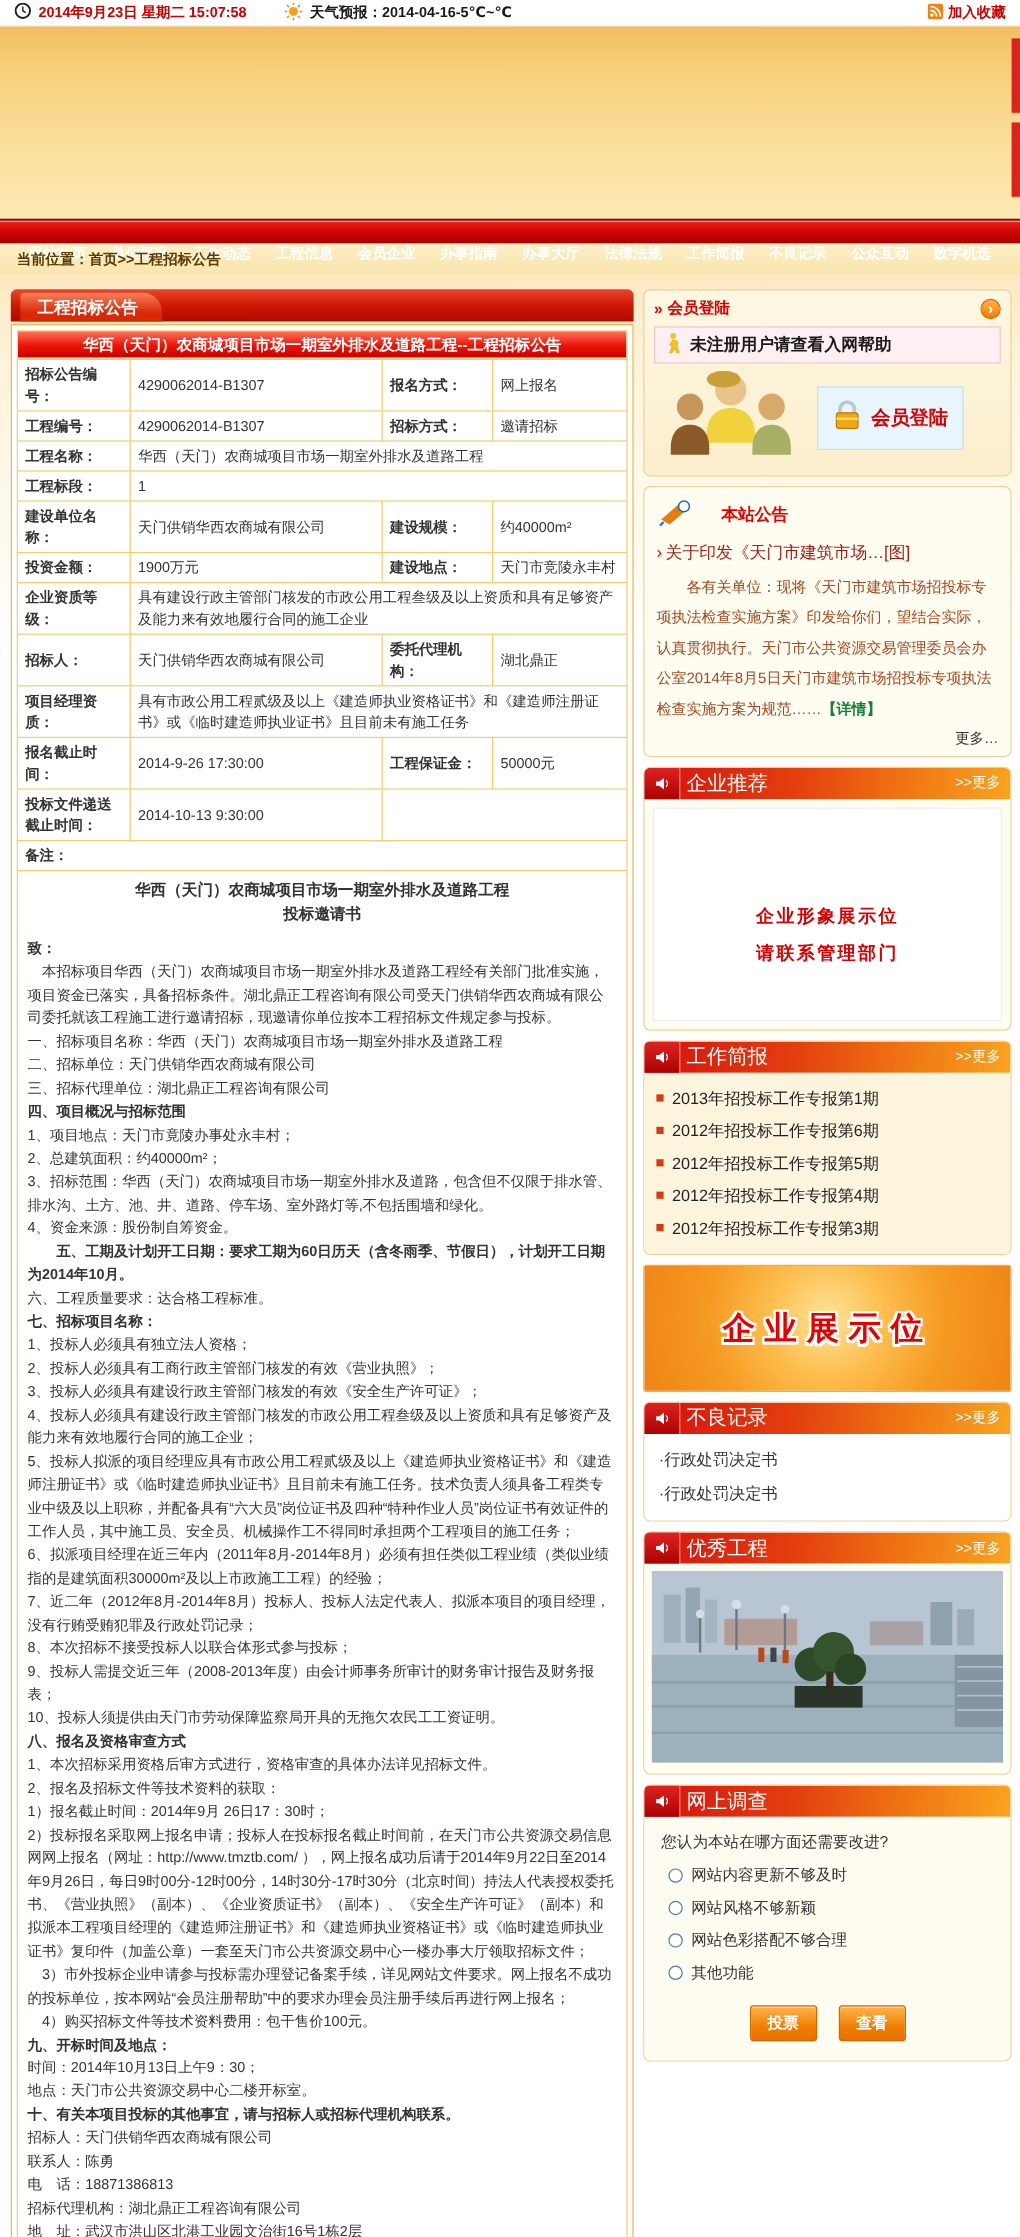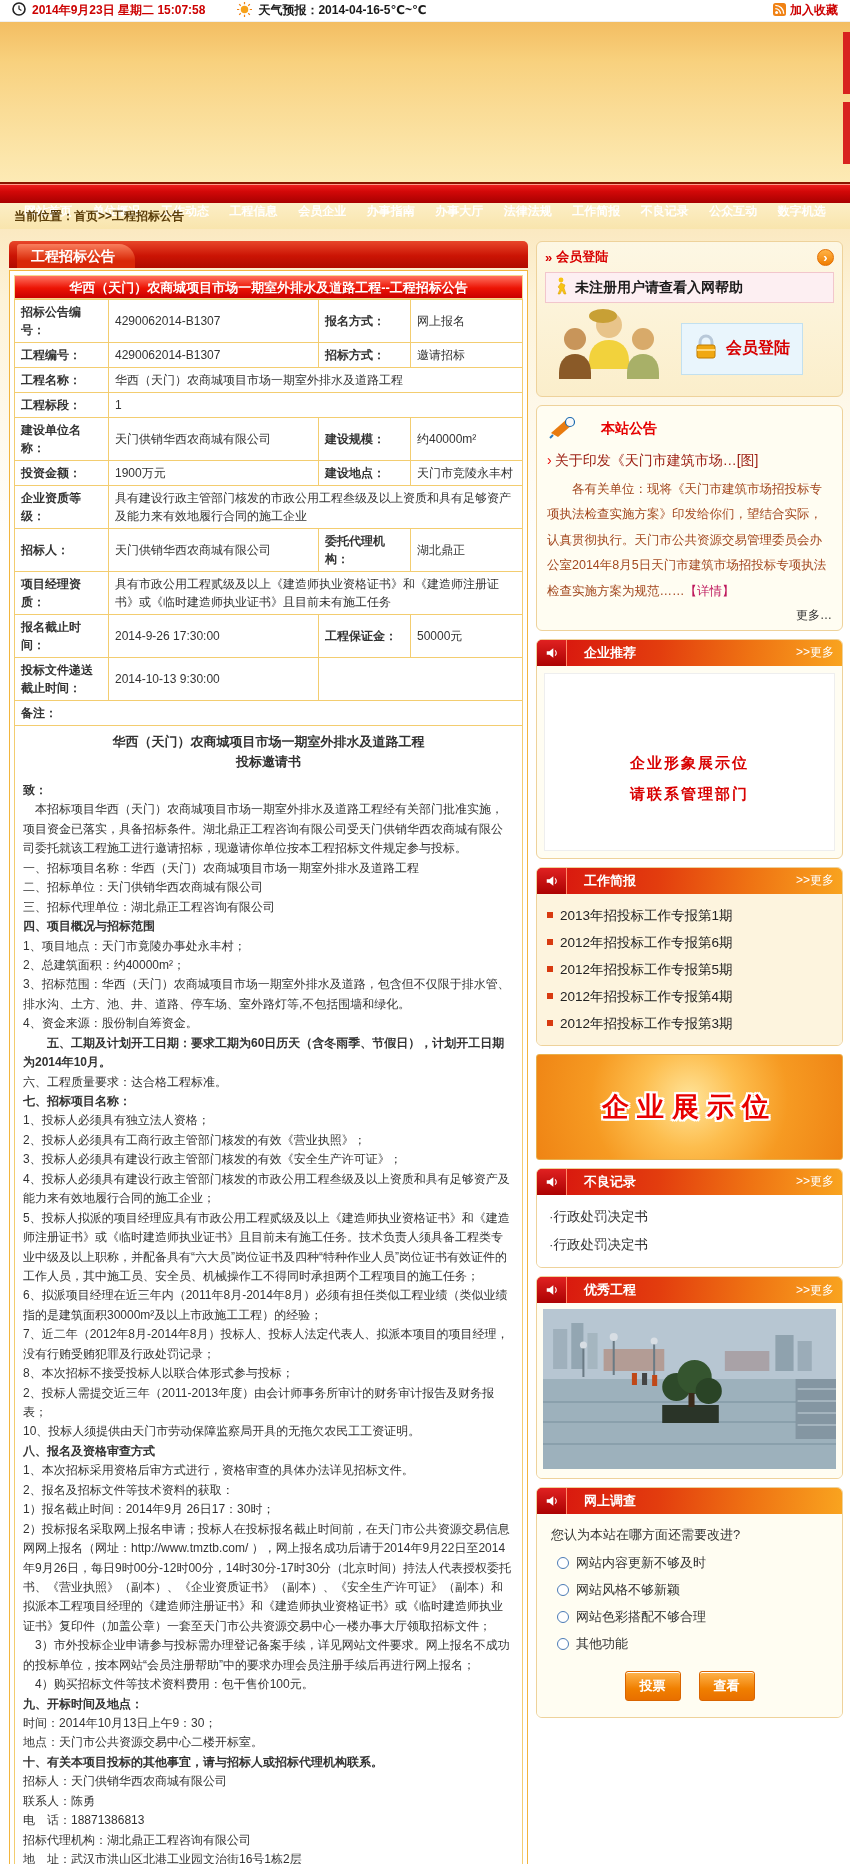--- a/index.html
+++ b/index.html
@@ -53,41 +53,41 @@
   .r-lines { margin-top:10px; }
   .rline { font-size:12px; line-height:1.62; word-break:break-all; }
   .rline.b { font-weight:bold; }
 
   
   .panel { border:1px solid #eed29b; border-radius:6px; overflow:hidden; background:#fffdf2; }
   .std-header { height:26px; display:flex; align-items:center;
     background:linear-gradient(95deg,#d60f0f 0%,#e33d0e 40%,#ef7313 70%,#f9a41f 100%); }
   .spk { width:30px; height:26px; display:flex; align-items:center; justify-content:center;
     background:linear-gradient(180deg,#e02121,#ac0202); border-right:1px solid #ff8a6a; }
-  .std-title { color:#fff; font-weight:bold; font-size:13px; margin-left:17px; }
+  .std-title { color:#fff; font-weight:normal; font-size:17px; margin-left:5px; }
   .std-more { margin-left:auto; margin-right:8px; color:#fff; font-size:12px; cursor:pointer; }
 
   
   .panel-login { background:linear-gradient(180deg,#fdf7e4,#fbeecb); padding-bottom:8px; }
   .login-header { display:flex; align-items:center; padding:6px 8px 2px; color:#d80000; font-weight:bold; font-size:13px; gap:4px; }
   .login-arrow { margin-left:auto; width:17px; height:17px; border-radius:50%; text-align:center; line-height:15px;
     background:linear-gradient(180deg,#ffb347,#f07d00); color:#fff; border:1px solid #e06d00; font-weight:bold; cursor:pointer; }
   .help-box { margin:4px 8px 2px; background:#fdeff2; border:1px solid #f2c6cc; display:flex; align-items:center;
     gap:7px; padding:4px 8px; font-size:14px; font-weight:bold; color:#1a1a1a; cursor:pointer; }
   .login-body { display:flex; align-items:center; gap:8px; padding:4px 8px 0; }
   .login-btn { display:flex; align-items:center; gap:8px; background:#e9f5fc; border:1px solid #c2e0ef;
     padding:10px 12px; font-size:16px; font-weight:bold; color:#d80000; cursor:pointer; }
 
   
   .panel-bulletin { padding:8px 10px 6px; background:#fffdf2; }
   .bulletin-header { display:flex; align-items:center; gap:24px; color:#e60000; font-weight:bold; font-size:14px; }
   .bulletin-item { margin-top:8px; font-size:14px; color:#9a1c10; cursor:pointer; line-height:1.4; }
   .bulletin-item .arr { color:#e00; margin-right:3px; }
   .bulletin-body { margin-top:6px; font-size:12.5px; color:#a3481f; line-height:2.05; text-indent:2em; }
-  .bulletin-detail { color:#be185d; font-weight:normal; cursor:pointer; }
+  .bulletin-detail { color:#15803d; font-weight:bold; cursor:pointer; }
   .bulletin-more { text-align:right; color:#333; margin-top:2px; cursor:pointer; }
 
   
   .recommend-body { margin:7px; height:178px; background:#fff; border:1px solid #eee;
     display:flex; flex-direction:column; align-items:center; justify-content:flex-end; padding-bottom:46px; gap:12px; }
   .recommend-line { color:#d80000; font-weight:bold; font-size:15px; letter-spacing:2px; }
 
   
   .briefing-body { padding:8px 10px; background:#fdf4de; }
   .briefing-item { display:flex; align-items:center; gap:7px; font-size:13.5px; color:#222; line-height:2; cursor:pointer; }
@@ -269,21 +269,21 @@
                   <div class="rline">六、工程质量要求：达合格工程标准。</div>
                   <div class="rline b">七、招标项目名称：</div>
                   <div class="rline">1、投标人必须具有独立法人资格；</div>
                   <div class="rline">2、投标人必须具有工商行政主管部门核发的有效《营业执照》；</div>
                   <div class="rline">3、投标人必须具有建设行政主管部门核发的有效《安全生产许可证》；</div>
                   <div class="rline">4、投标人必须具有建设行政主管部门核发的市政公用工程叁级及以上资质和具有足够资产及能力来有效地履行合同的施工企业；</div>
                   <div class="rline">5、投标人拟派的项目经理应具有市政公用工程贰级及以上《建造师执业资格证书》和《建造师注册证书》或《临时建造师执业证书》且目前未有施工任务。技术负责人须具备工程类专业中级及以上职称，并配备具有“六大员”岗位证书及四种“特种作业人员”岗位证书有效证件的工作人员，其中施工员、安全员、机械操作工不得同时承担两个工程项目的施工任务；</div>
                   <div class="rline">6、拟派项目经理在近三年内（2011年8月-2014年8月）必须有担任类似工程业绩（类似业绩指的是建筑面积30000m²及以上市政施工工程）的经验；</div>
                   <div class="rline">7、近二年（2012年8月-2014年8月）投标人、投标人法定代表人、拟派本项目的项目经理，没有行贿受贿犯罪及行政处罚记录；</div>
                   <div class="rline">8、本次招标不接受投标人以联合体形式参与投标；</div>
-                  <div class="rline">2、投标人需提交近三年（2011-2013年度）由会计师事务所审计的财务审计报告及财务报表；</div>
+                  <div class="rline">9、投标人需提交近三年（2008-2013年度）由会计师事务所审计的财务审计报告及财务报表；</div>
                   <div class="rline">10、投标人须提供由天门市劳动保障监察局开具的无拖欠农民工工资证明。</div>
                   <div class="rline b">八、报名及资格审查方式</div>
                   <div class="rline">1、本次招标采用资格后审方式进行，资格审查的具体办法详见招标文件。</div>
                   <div class="rline">2、报名及招标文件等技术资料的获取：</div>
                   <div class="rline">1）报名截止时间：2014年9月 26日17：30时；</div>
                   <div class="rline">2）投标报名采取网上报名申请；投标人在投标报名截止时间前，在天门市公共资源交易信息网网上报名（网址：http://www.tmztb.com/ ），网上报名成功后请于2014年9月22日至2014年9月26日，每日9时00分-12时00分，14时30分-17时30分（北京时间）持法人代表授权委托书、《营业执照》（副本）、《企业资质证书》（副本）、《安全生产许可证》（副本）和拟派本工程项目经理的《建造师注册证书》和《建造师执业资格证书》或《临时建造师执业证书》复印件（加盖公章）一套至天门市公共资源交易中心一楼办事大厅领取招标文件；</div>
                   <div class="rline">　3）市外投标企业申请参与投标需办理登记备案手续，详见网站文件要求。网上报名不成功的投标单位，按本网站“会员注册帮助”中的要求办理会员注册手续后再进行网上报名；</div>
                   <div class="rline">　4）购买招标文件等技术资料费用：包干售价100元。</div>
                   <div class="rline b">九、开标时间及地点：</div>
                   <div class="rline">时间：2014年10月13日上午9：30；</div>

